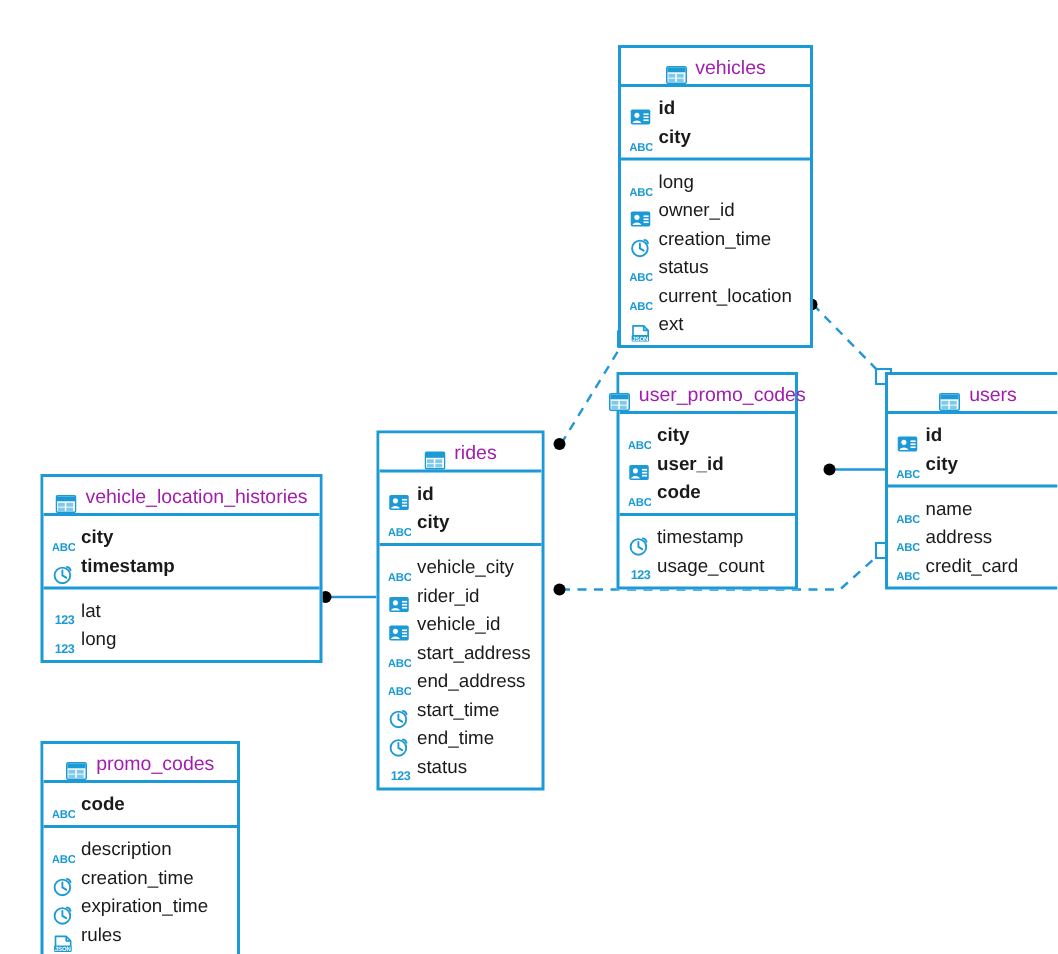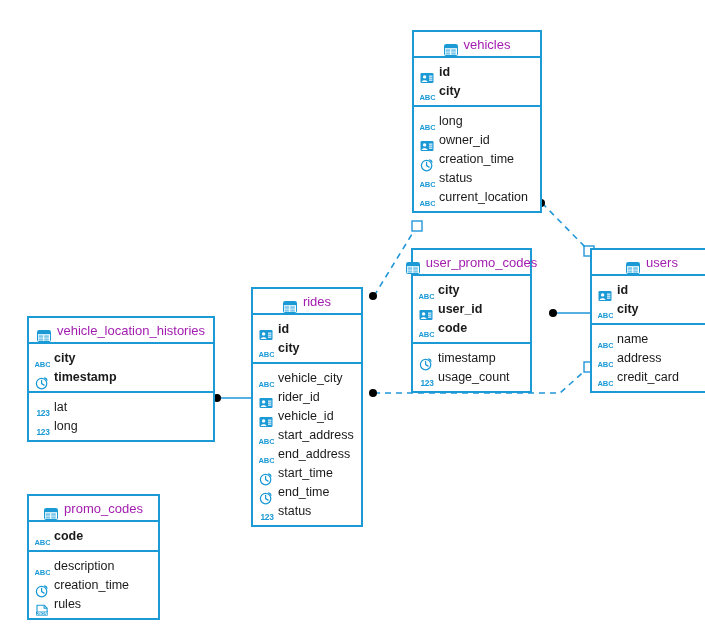--- a/index.html
+++ b/index.html
@@ -190,20 +190,31 @@
             <span>status</span>
           </div>
           <div class="row">
             <span class="ic">
               <svg width="15" height="14" viewBox="0 0 15 14">
                 <text x="7.5" y="10.4" font-family="Liberation Sans, sans-serif" font-size="7.6" font-weight="bold" fill="#1b9ad6" text-anchor="middle" letter-spacing="-0.2">ABC</text>
               </svg>
             </span>
             <span>current_location</span>
           </div>
+          <div class="row">
+            <span class="ic">
+              <svg width="14" height="14" viewBox="0 0 14 14">
+                <path d="M2 2.2 h7.1 l3 3 v6.6 h-10.1 z" fill="#ffffff" stroke="#1b9ad6" stroke-width="1.1" stroke-linejoin="round"></path>
+                <path d="M9.1 2.2 v3 h3" fill="none" stroke="#1b9ad6" stroke-width="1.1" stroke-linejoin="round"></path>
+                <rect x="1.1" y="8.4" width="11.6" height="4.2" rx="0.6" fill="#1b9ad6"></rect>
+                <text x="6.9" y="12" font-family="Liberation Sans, sans-serif" font-size="4.1" font-weight="bold" fill="#ffffff" text-anchor="middle" letter-spacing="-0.1">JSON</text>
+              </svg>
+            </span>
+            <span>ext</span>
+          </div>
         </div>
       </div>
       <div class="tbl" style="left: 411px; top: 248px; width: 121px;">
         <div class="tbl-title">
           <span class="ic">
             <svg width="14" height="14" viewBox="0 0 14 14">
               <rect x="0.5" y="1.5" width="13" height="11" rx="1" fill="#ffffff" stroke="#1b9ad6" stroke-width="1"></rect>
               <rect x="1" y="2" width="12" height="3.2" fill="#1b9ad6"></rect>
               <rect x="1.6" y="6.2" width="4.6" height="2.6" fill="#7ec9ec"></rect>
               <rect x="7.2" y="6.2" width="4.6" height="2.6" fill="#7ec9ec"></rect>
@@ -539,20 +550,30 @@
                 <circle cx="6.6" cy="7.6" r="5.2" fill="#ffffff" stroke="#1b9ad6" stroke-width="1.25"></circle>
                 <path d="M6.6 4.3 L6.6 7.6 L9.1 9.1" fill="none" stroke="#1b9ad6" stroke-width="1.25" stroke-linecap="round"></path>
                 <path d="M9.6 1.9 q2.2 0.5 2.4 2.4" fill="none" stroke="#1b9ad6" stroke-width="1.2" stroke-linecap="round"></path>
               </svg>
             </span>
             <span>creation_time</span>
           </div>
           <div class="row">
             <span class="ic">
               <svg width="14" height="14" viewBox="0 0 14 14">
+                <circle cx="6.6" cy="7.6" r="5.2" fill="#ffffff" stroke="#1b9ad6" stroke-width="1.25"></circle>
+                <path d="M6.6 4.3 L6.6 7.6 L9.1 9.1" fill="none" stroke="#1b9ad6" stroke-width="1.25" stroke-linecap="round"></path>
+                <path d="M9.6 1.9 q2.2 0.5 2.4 2.4" fill="none" stroke="#1b9ad6" stroke-width="1.2" stroke-linecap="round"></path>
+              </svg>
+            </span>
+            <span>expiration_time</span>
+          </div>
+          <div class="row">
+            <span class="ic">
+              <svg width="14" height="14" viewBox="0 0 14 14">
                 <path d="M2 2.2 h7.1 l3 3 v6.6 h-10.1 z" fill="#ffffff" stroke="#1b9ad6" stroke-width="1.1" stroke-linejoin="round"></path>
                 <path d="M9.1 2.2 v3 h3" fill="none" stroke="#1b9ad6" stroke-width="1.1" stroke-linejoin="round"></path>
                 <rect x="1.1" y="8.4" width="11.6" height="4.2" rx="0.6" fill="#1b9ad6"></rect>
                 <text x="6.9" y="12" font-family="Liberation Sans, sans-serif" font-size="4.1" font-weight="bold" fill="#ffffff" text-anchor="middle" letter-spacing="-0.1">JSON</text>
               </svg>
             </span>
             <span>rules</span>
           </div>
         </div>
       </div>

